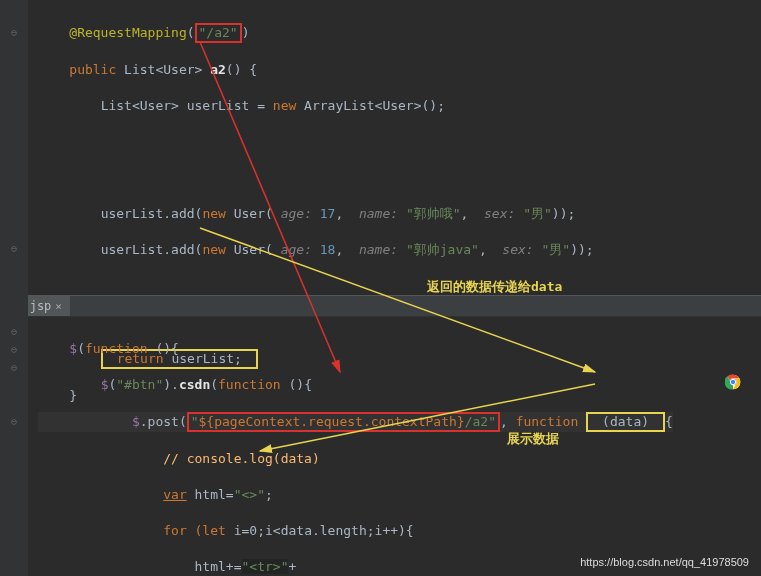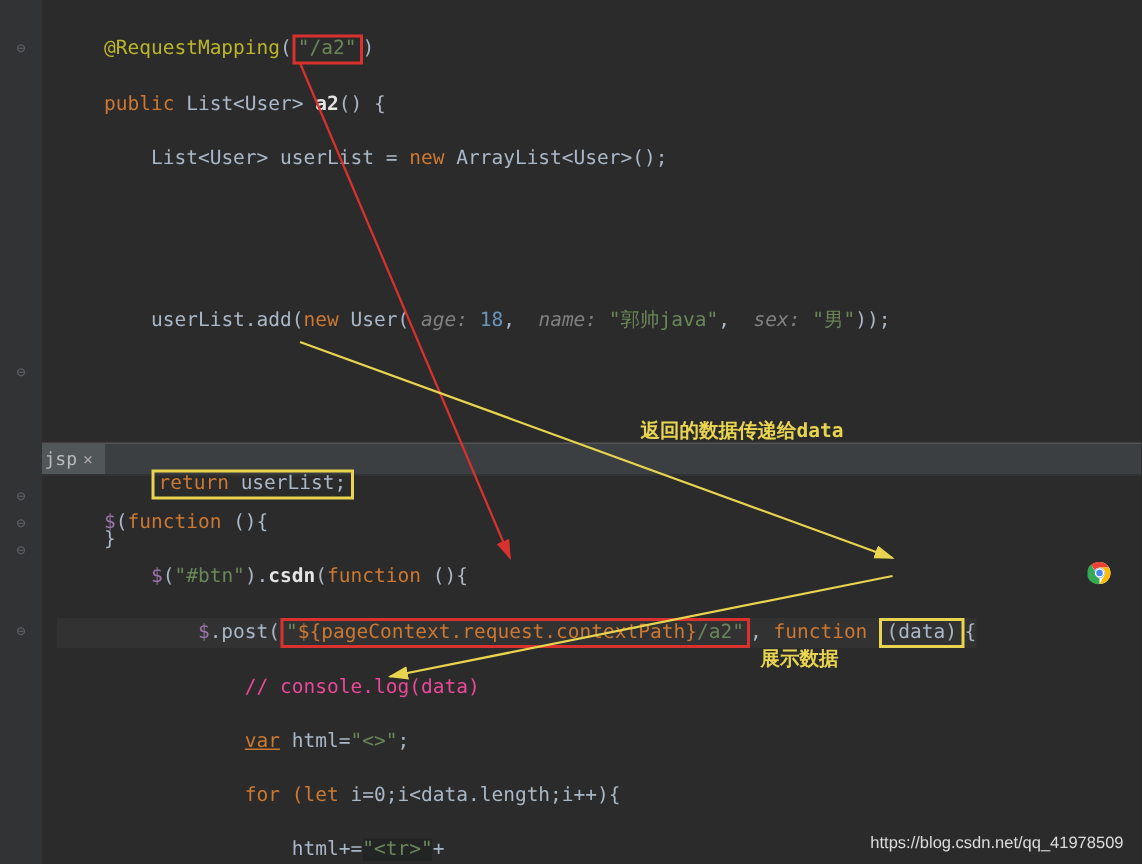--- a/index.html
+++ b/index.html
@@ -67,34 +67,34 @@
 }
 .code-lines {
   padding: 5px 0 5px 10px;
   line-height: 18px;
   white-space: pre;
 }
 .k-annotation { color: #bbb529; }
 .k-keyword { color: #cc7832; }
 .k-string { color: #6a8759; }
 .k-number { color: #6897bb; }
-.k-comment { color: #ec4899; }
+.k-comment { color: #fdba74; }
 .k-param { color: #808080; font-style: italic; }
 .k-method { color: #e5e5e5; font-weight: bold; }
 .k-dollar { color: #9876aa; }
 .k-html { color: #6a8759; background: #232525; }
 .highlight-red {
   border: 2px solid #d9322e;
   padding: 0 2px;
   display: inline-block;
   line-height: 16px;
 }
 .highlight-yellow {
   border: 2px solid #e8d44f;
-  padding: 0 3px;
+  padding: 0 14px;
   display: inline-block;
   line-height: 16px;
 }
 .annotation-text {
   position: absolute;
   color: #e8d44f;
   font-size: 13px;
   font-weight: bold;
   margin-left: 27px;
 }
@@ -154,20 +154,21 @@
         <div class="gutter-mark"></div>
         <div class="gutter-mark"></div>
         <div class="gutter-mark">⊖</div>
       </div>
       <div class="code-lines">
 <div>    <span class="k-annotation">@RequestMapping</span><span>(</span><span class="highlight-red"><span class="k-string">"/a2"</span></span><span>)</span></div>
 <div>    <span class="k-keyword">public</span><span> List&lt;User&gt; </span><span class="k-method">a2</span><span>() {</span></div>
 <div>        <span>List&lt;User&gt; userList = </span><span class="k-keyword">new</span><span> ArrayList&lt;User&gt;();</span></div>
 <div> </div>
 <div> </div>
+<div>        <span>userList.add(</span><span class="k-keyword">new</span><span> User(</span><span class="k-param"> age: </span><span class="k-number">17</span>, <span class="k-param"> name: </span><span class="k-string">"郭帅哦"</span>, <span class="k-param"> sex: </span><span class="k-string">"男"</span><span>));</span></div>
 <div>        <span>userList.add(</span><span class="k-keyword">new</span><span> User(</span><span class="k-param"> age: </span><span class="k-number">18</span>, <span class="k-param"> name: </span><span class="k-string">"郭帅java"</span>, <span class="k-param"> sex: </span><span class="k-string">"男"</span><span>));</span></div>
 <div> </div>
 <div> </div>
 <div>        <span class="highlight-yellow"><span class="k-keyword">return</span><span> userList</span><span>;</span></span></div>
 <div>    <span>}</span></div>
 <div> </div>
       </div>
     </div>
   </div>
 

